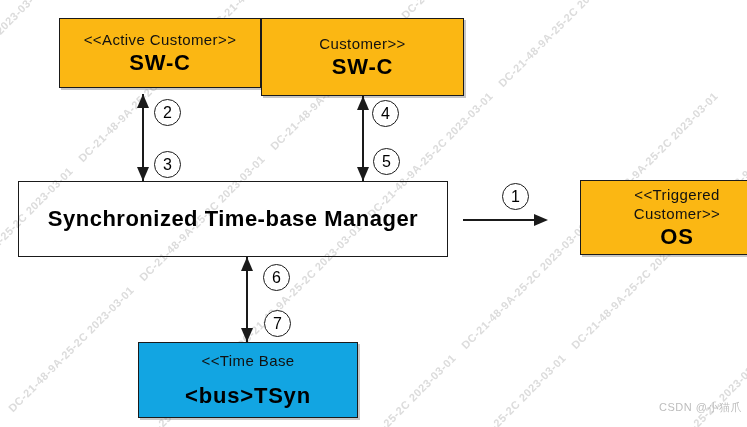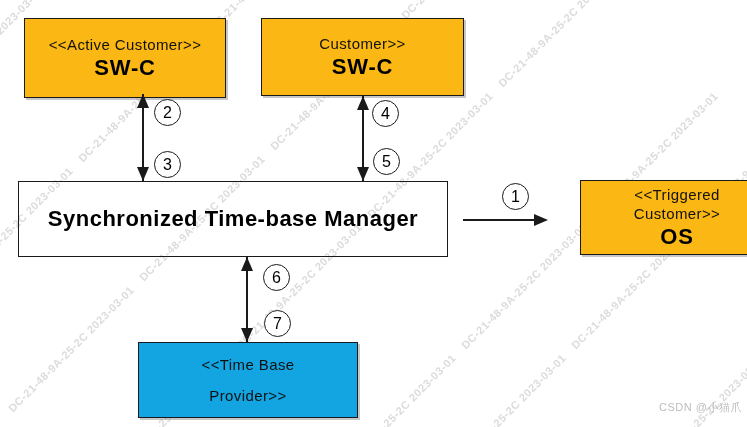--- a/index.html
+++ b/index.html
@@ -68,21 +68,21 @@
     <span class="wm" style="left:561px;top:24px">DC-21-48-9A-25-2C 2023-03-01</span>
     <span class="wm" style="left:393px;top:417px">DC-21-48-9A-25-2C 2023-03-01</span>
     <span class="wm" style="left:524px;top:286px">DC-21-48-9A-25-2C 2023-03-01</span>
     <span class="wm" style="left:655px;top:155px">DC-21-48-9A-25-2C 2023-03-01</span>
     <span class="wm" style="left:503px;top:417px">DC-21-48-9A-25-2C 2023-03-01</span>
     <span class="wm" style="left:634px;top:286px">DC-21-48-9A-25-2C 2023-03-01</span>
     <span class="wm" style="left:765px;top:155px">DC-21-48-9A-25-2C 2023-03-01</span>
     <span class="wm" style="left:703px;top:417px">DC-21-48-9A-25-2C 2023-03-01</span>
   </div>
 
-  <div class="box customer" style="left:24px;top:18px;width:202px;height:80px">
+  <div class="box customer" style="left:59px;top:18px;width:202px;height:70px">
     <div class="stereo">&lt;&lt;Active Customer&gt;&gt;</div>
     <div class="bname">SW-C</div>
   </div>
 
   <div class="box customer" style="left:261px;top:18px;width:203px;height:78px">
     <div class="stereo">Customer&gt;&gt;</div>
     <div class="bname">SW-C</div>
   </div>
 
   <div class="box manager" style="left:18px;top:181px;width:430px;height:76px">
@@ -90,21 +90,21 @@
   </div>
 
   <div class="box customer" style="left:580px;top:180px;width:194px;height:75px">
     <div class="stereo">&lt;&lt;Triggered</div>
     <div class="stereo">Customer&gt;&gt;</div>
     <div class="bname">OS</div>
   </div>
 
   <div class="box provider" style="left:138px;top:342px;width:220px;height:76px">
     <div class="stereo">&lt;&lt;Time Base</div>
-    <div class="stereo">Provider&gt;&gt;</div>
+    <div class="bname">&lt;bus&gt;TSyn</div>
   </div>
 
   <div class="vline" style="left:142px;top:94px;height:87px"></div>
   <div class="ah up" style="left:137px;top:94px"></div>
   <div class="ah down" style="left:137px;top:167px"></div>
 
   <div class="vline" style="left:362px;top:96px;height:85px"></div>
   <div class="ah up" style="left:357px;top:96px"></div>
   <div class="ah down" style="left:357px;top:167px"></div>
 

